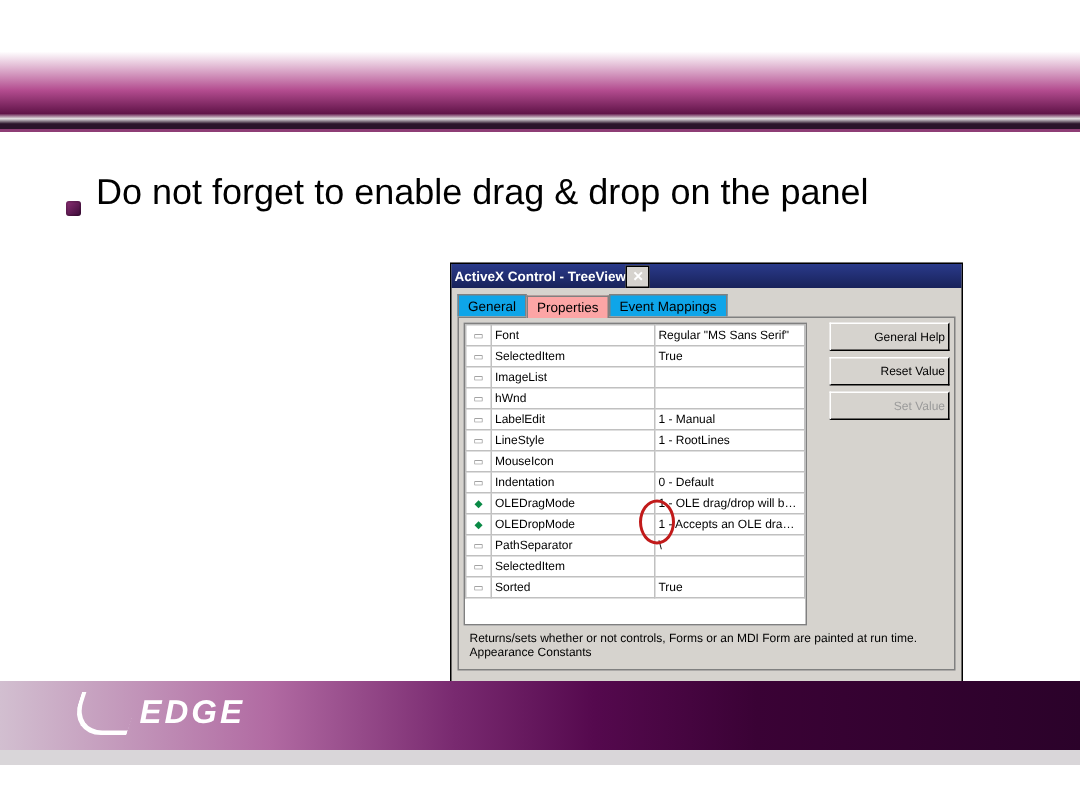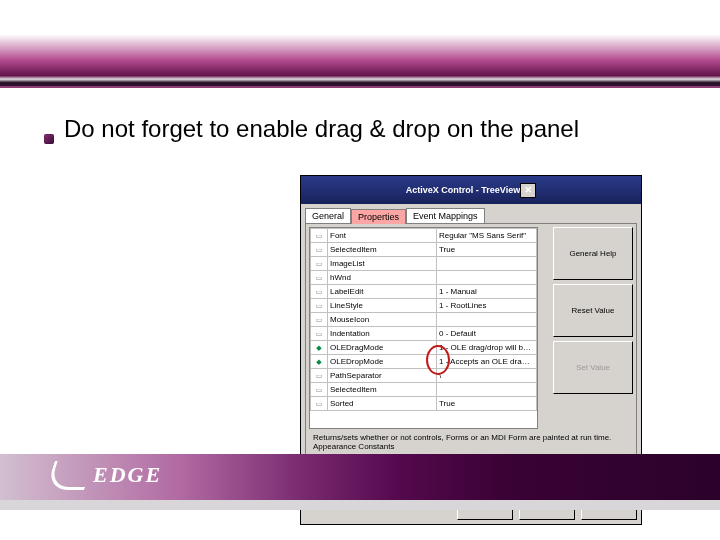--- a/index.html
+++ b/index.html
@@ -7,50 +7,50 @@
 
 .topband{position:absolute;top:0;left:0;right:0;height:86px;background:
   linear-gradient(180deg,#ffffff 0%,#ffffff 40%,#b34c8f 70%,#611449 88%,#e3dfe2 92%,#2a132a 96%);}
 .rule{position:absolute;top:86px;left:0;right:0;height:2px;background:#8e3d75}
 
 .bullet-row{position:absolute;top:114px;left:44px;right:60px;display:flex;align-items:flex-end;gap:10px}
 .bullet-icon{width:10px;height:10px;margin-top:8px;background:linear-gradient(135deg,#8c2f75,#3a0a36);border-radius:2px;box-shadow:0 0 0 1px rgba(0,0,0,.15) inset}
 .bullet-text{font-size:24px;line-height:1.25;color:#000}
 
 .activex{position:absolute;top:175px;left:300px;width:340px;background:#d6d3ce;border:1px solid #000;font-family:Tahoma,Verdana,Arial,sans-serif;font-size:9px;color:#000}
-.titlebar{height:28px;background:linear-gradient(#2a3a8a,#18225a);color:#fff;display:flex;align-items:center;justify-content:center;padding:0 2px}
+.titlebar{height:16px;background:linear-gradient(#2a3a8a,#18225a);color:#fff;display:flex;align-items:center;justify-content:flex-start;padding:0 2px}
 .titlebar .ttl{font-weight:bold;font-size:9px}
 .closebtn{width:14px;height:13px;background:#d6d3ce;border:1px solid #000;display:flex;align-items:center;justify-content:center;font-size:9px;font-weight:bold;cursor:pointer}
 
 .tabs{display:flex;gap:0;margin:4px 4px 0 4px}
-.tab{padding:2px 6px;border:1px solid #808080;border-bottom:none;background:#ffffff;font-size:9px}
+.tab{padding:2px 6px;border:1px solid #808080;border-bottom:none;background:#0ea5e9;font-size:9px}
 .tab.active{background:#fca5a5;position:relative;top:1px;z-index:2;box-shadow:0 1px 0 #d6d3ce}
 .tabpanel{border:1px solid #808080;margin:0 4px 4px 4px;background:#d6d3ce;padding:3px;position:relative}
 
 .proplist-wrap{display:flex;gap:15px}
 .proplist{height:200px;background:#fff;flex:1;border:1px solid #808080;overflow-y:auto;overflow-x:hidden;position:relative}
 .sidebtns{display:flex;flex-direction:column;gap:4px;width:80px}
-.winbtn{border:1px solid #000;border-top-color:#fff;border-left-color:#fff;background:#d6d3ce;font-size:8px;padding:21px 2px;cursor:pointer;text-align:center}
+.winbtn{border:1px solid #000;border-top-color:#fff;border-left-color:#fff;background:#d6d3ce;font-size:8px;padding:4px 2px;cursor:pointer;text-align:right}
 .winbtn.disabled{color:#9a9a9a}
 table.props{border-collapse:collapse;width:100%;table-layout:fixed}
 table.props td{border:1px solid #c0c0c0;padding:1px 2px;font-size:8px;white-space:nowrap;overflow:hidden;text-overflow:ellipsis;height:11px}
 table.props td.ic{width:12px;text-align:center}
 table.props td.nm{width:46%}
 table.props td.vl{}
 table.props tr.has-tag td.ic::before{content:"◆";color:#0a8a46;font-size:7px}
 table.props tr td.ic::before{content:"▭";color:#888;font-size:7px}
 .circle{position:absolute;width:20px;height:26px;border:2px solid #c11a1a;border-radius:50%;pointer-events:none}
 .desc{font-size:8px;padding:4px;color:#000;line-height:1.15}
 
 .btnrow{display:flex;justify-content:flex-end;gap:6px;padding:4px}
 
 .footband{position:absolute;left:0;right:0;top:454px;height:46px;background:
   linear-gradient(90deg,#d2bfd0 0%, #b16aa2 25%, #792a70 42%, #55094e 55%, #3a0235 70%, #2b022a 100%)}
 .footshadow{position:absolute;left:0;right:0;top:500px;height:10px;background:#d9d6d9}
-.edge-logo{position:absolute;top:6px;left:50px;height:30px;display:flex;align-items:center;gap:4px;color:#fff;font-family:Liberation Serif, serif;font-style:italic;font-weight:bold;font-size:22px;letter-spacing:2px}
+.edge-logo{position:absolute;top:6px;left:50px;height:30px;display:flex;align-items:center;gap:4px;color:#fff;font-family:Liberation Sans, sans-serif;font-style:italic;font-weight:bold;font-size:22px;letter-spacing:2px}
 .edge-swoosh{width:36px;height:26px;border:3px solid #fff;border-top:none;border-right:none;border-radius:0 0 0 22px;transform:skewX(-18deg)}
 </style>
 </head>
 <body>
 
 <div class="slide">
   <div class="topband"></div>
   <div class="rule"></div>
 
   <div class="bullet-row">

